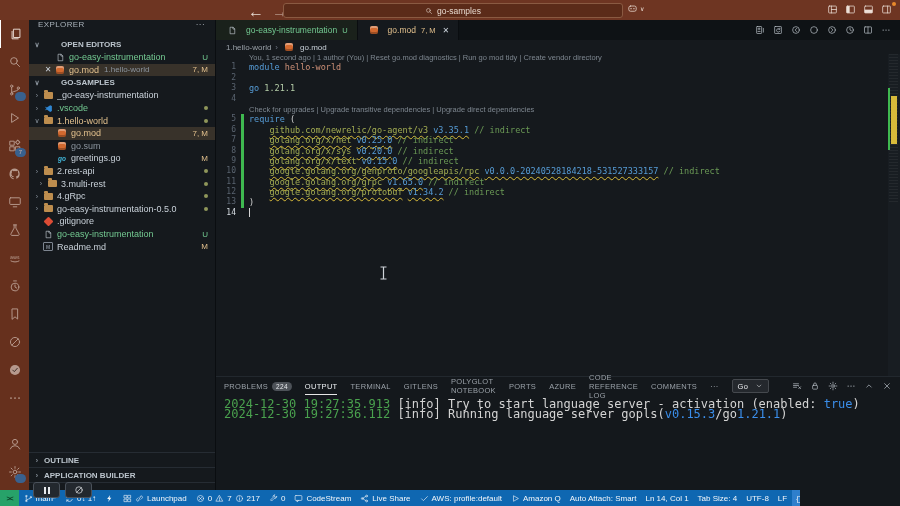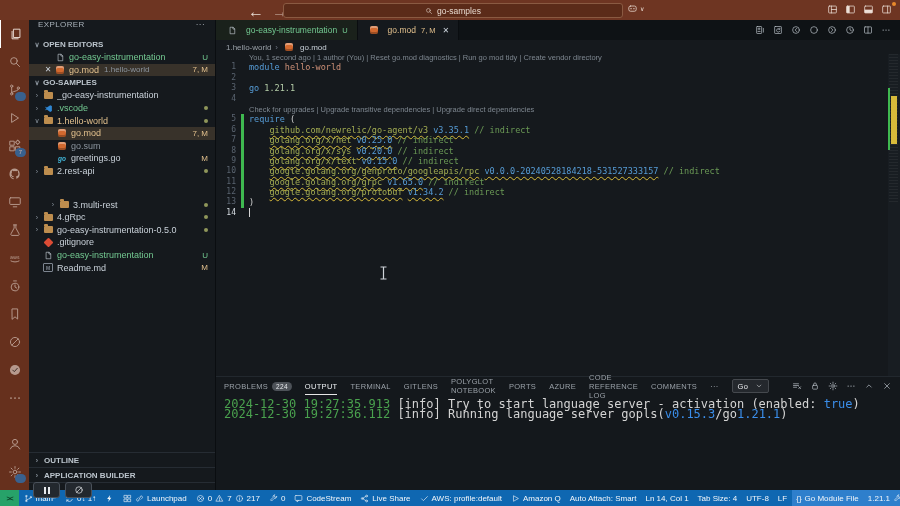--- a/index.html
+++ b/index.html
@@ -20,21 +20,21 @@
   #activitybar{position:absolute;left:0;top:20px;width:29px;height:470px;background:#66301d;}
   .act-item{position:relative;width:29px;height:28px;display:flex;align-items:center;justify-content:center;color:#e7d9d0;opacity:.62;}
   .act-item.active{opacity:1;border-left:1.5px solid #fff;}
   .act-badge{position:absolute;right:3px;bottom:3px;min-width:9px;height:9px;border-radius:5px;background:#1f7fd4;
      color:#fff;font-size:6px;line-height:9px;text-align:center;padding:0 1px;opacity:1;}
   #act-bottom{position:absolute;bottom:4px;left:0;width:29px;}
   
   #sidebar{position:absolute;left:29px;top:20px;width:186px;height:470px;background:#15191d;border-right:1px solid #0a0d10;}
   #sb-header{height:18px;display:flex;justify-content:space-between;padding:0 10px 0 9px;
      font-size:8px;color:#aab2ba;letter-spacing:.4px;}
-  .sb-section{height:13px;display:flex;align-items:center;gap:2px;padding-left:4px;font-size:8px;font-weight:bold;color:#bcc5cd;}
+  .sb-section{height:13px;display:flex;align-items:center;gap:20px;padding-left:4px;font-size:8px;font-weight:bold;color:#bcc5cd;}
   .chev{color:#8b949e;font-size:7px;width:8px;text-align:center;}
   .row{height:12.6px;display:flex;align-items:center;font-size:9px;position:relative;padding-right:7px;}
   .row.selected{background:#38322a;}
   .row .lbl{white-space:nowrap;overflow:hidden;}
   .row .suffix{color:#8b949e;font-size:8px;margin-left:5px;}
   .row .badge{margin-left:auto;font-size:8px;}
   .row .dot{margin-left:auto;width:4px;height:4px;border-radius:50%;background:#8f975a;}
   .c-green{color:#73c991;} .c-yellow{color:#e2c08d;} .c-dim{color:#8b949e;} .c-norm{color:#c9d1d9;}
   .closex{width:10px;text-align:center;color:#c9d1d9;font-size:8px;}
   .ic{width:10px;height:10px;margin:0 4px 0 2px;flex:none;display:flex;align-items:center;justify-content:center;}
@@ -76,21 +76,21 @@
   #panel-tabs{display:flex;align-items:center;height:18px;padding:0 8px;gap:13px;font-size:7.5px;color:#9aa1a8;letter-spacing:.3px;}
   .ptab{display:flex;align-items:center;gap:4px;height:18px;}
   .ptab.on{color:#eef1f4;box-shadow:inset 0 -1px 0 #e7e7e7;}
   .pbadge{background:#4d5258;color:#e8eaed;border-radius:6px;font-size:6.5px;padding:0 4px;line-height:9px;}
   #go-dd{margin-left:auto;width:92px;height:12px;background:#24282d;border:1px solid #45494e;border-radius:2px;
      display:flex;align-items:center;justify-content:space-between;padding:0 5px;font-size:7.5px;color:#e8eaed;}
   #panel-actions{display:flex;align-items:center;gap:8px;color:#b9c0c7;padding-left:10px;}
   #output{padding:4px 0 0 8px;font-size:12px;line-height:10px;white-space:pre;}
   .ts{color:#4aa24e;} .blue{color:#3b8eea;}
   
-  #statusbar{position:absolute;left:0;bottom:0;width:900px;height:16px;background:#0f67b1;display:flex;align-items:center;
+  #statusbar{position:absolute;left:0;bottom:0;width:800px;height:16px;background:#0f67b1;display:flex;align-items:center;
      font-size:8px;color:#f2f6fa;overflow:hidden;}
   #remote{width:19px;height:16px;background:#27a269;color:#0b3a23;display:flex;align-items:center;justify-content:center;
      font-size:7px;font-weight:bold;letter-spacing:-1px;flex:none;}
   .st{display:flex;align-items:center;gap:3px;padding:0 4.5px;height:16px;white-space:nowrap;}
   .st.hl{background:#2e7fcc;}
   #st-right{margin-left:auto;display:flex;align-items:center;height:16px;}
   
   #float-btns{position:absolute;left:33px;top:482px;display:flex;gap:5px;}
   .fbtn{width:25px;height:14px;background:#23282e;border:1px solid #4a515a;border-radius:3px;
      display:flex;align-items:center;justify-content:center;color:#e8eaed;}
@@ -395,21 +395,21 @@
           <span class="badge c-yellow">M</span>
         </div>
         <div class="row" style="padding-left: 4px;">
           <span class="chev">›</span>
           <span class="ic">
             <span class="ic-folder"></span>
           </span>
           <span class="lbl c-norm">2.rest-api</span>
           <span class="dot"></span>
         </div>
-        <div class="row" style="padding-left: 20px; margin-top: 21px;">
+        <div class="row" style="padding-left: 8px;">
           <span class="chev">›</span>
           <span class="ic">
             <span class="ic-folder"></span>
           </span>
           <span class="lbl c-norm">3.multi-rest</span>
           <span class="dot"></span>
         </div>
         <div class="row" style="padding-left: 4px;">
           <span class="chev">›</span>
           <span class="ic">

